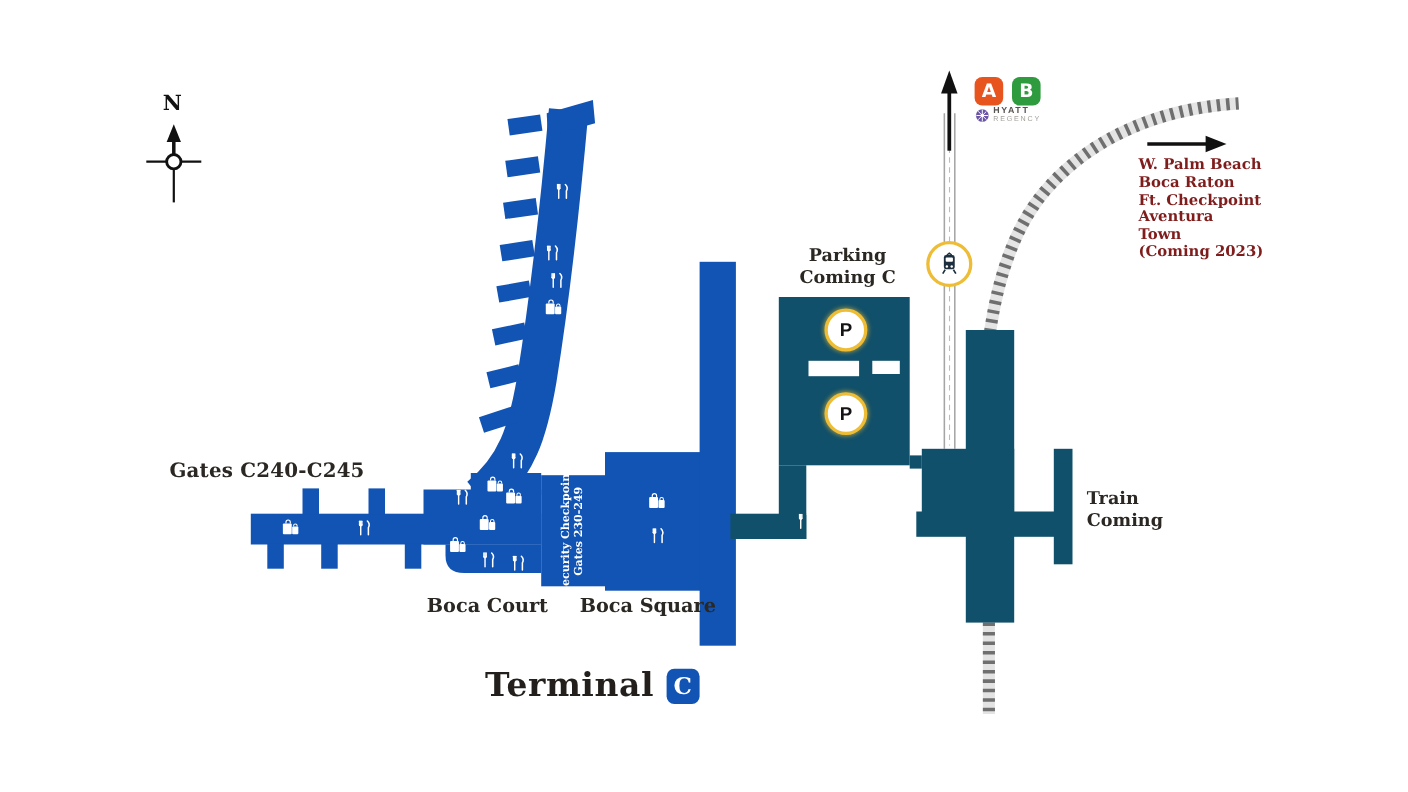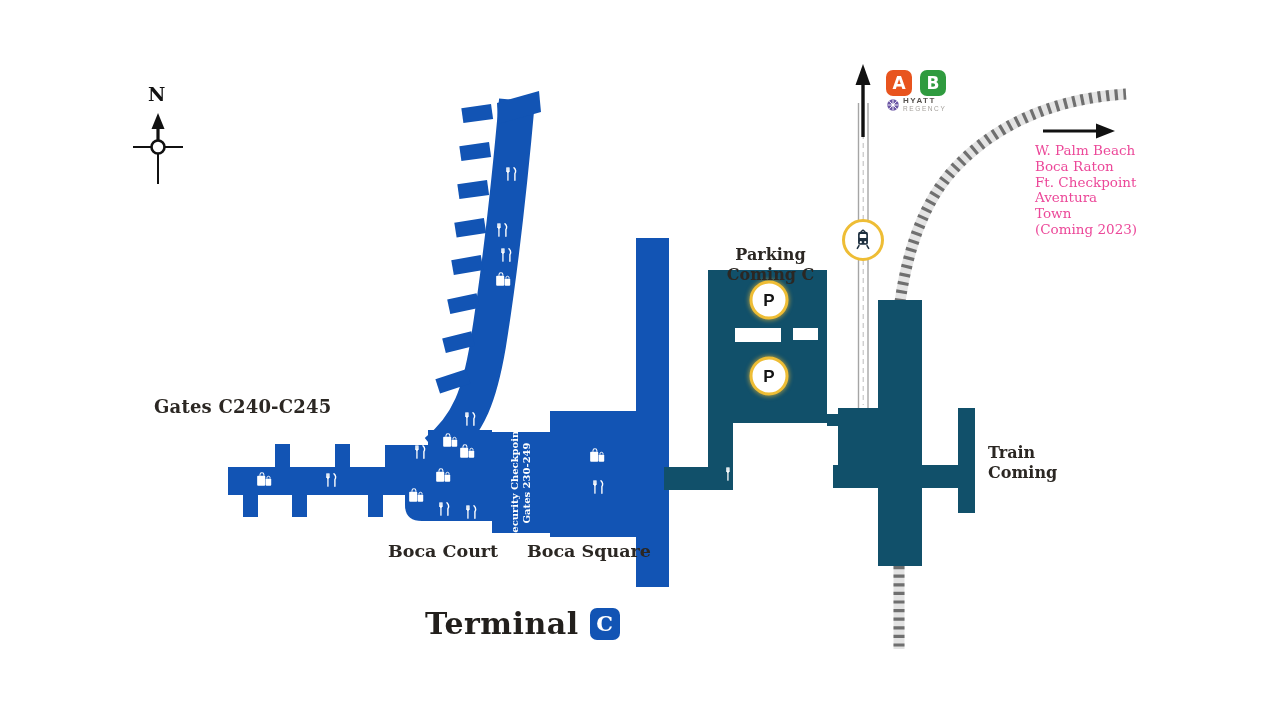--- a/index.html
+++ b/index.html
@@ -6,32 +6,32 @@
   .stage{position:relative;width:1280px;height:720px;background:#fff;overflow:hidden;
          font-family:"DejaVu Serif",serif;}
   .map-svg{position:absolute;left:0;top:0;}
   .blue{fill:var(--airside_blue);}
   .teal{fill:var(--landside_teal);}
   .white{fill:#ffffff;}
   .label{position:absolute;color:var(--ink);font-weight:bold;white-space:nowrap;}
   .lbl-gates{font-size:18px;letter-spacing:.2px;}
   .lbl-area{font-size:17.5px;}
   .lbl-2line{font-size:16px;line-height:20px;}
-  .center{text-align:center;margin-top:23px;}
+  .center{text-align:center;}
   .terminal-row{position:absolute;left:425px;top:606px;display:flex;align-items:center;gap:11px;}
-  .terminal-word{font-size:30px;font-weight:bold;color:#221f1c;letter-spacing:.5px;}
+  .terminal-word{font-size:30px;font-weight:bold;color:#221f1c;letter-spacing:.5px;margin-left:16px;}
   .letter-badge{width:30px;height:32px;border-radius:7px;background:var(--airside_blue);color:#fff;
     display:flex;align-items:center;justify-content:center;font-size:21px;font-weight:bold;}
   .station-badge{position:absolute;width:26px;height:26px;border-radius:7px;color:#fff;
     display:flex;align-items:center;justify-content:center;font-size:17px;font-weight:bold;
     font-family:"DejaVu Sans",sans-serif;}
   .security-text{position:absolute;left:521px;top:483px;transform:translate(-50%,-50%) rotate(-90deg);
     color:#fff;font-size:10px;line-height:12px;font-weight:bold;text-align:center;white-space:nowrap;}
   .destinations{position:absolute;left:1035px;top:143px;font-size:13.5px;line-height:15.8px;
-    font-weight:normal;color:#ec4899;}
+    font-weight:bold;color:#7f1d1d;}
   .hyatt{position:absolute;left:886px;top:97px;display:flex;align-items:center;gap:3px;
     font-family:"Liberation Sans",sans-serif;justify-content:center;}
   .hyatt .nm{font-size:8px;font-weight:bold;color:#57534f;letter-spacing:1.5px;line-height:8px;}
   .hyatt .br{font-size:6.5px;color:#a5a19c;letter-spacing:1.6px;line-height:8px;}
   #markers .marker{position:absolute;transform:translate(-50%,-50%);}
   .p-stop{width:33px;height:33px;border-radius:50%;background:#fff;border:3px solid var(--accent_gold);
     box-shadow:0 0 4px 1px rgba(238,189,53,.6);display:flex;align-items:center;justify-content:center;
     font-family:"Liberation Sans",sans-serif;font-weight:bold;font-size:17px;color:#141414;}
   .train-stop{width:36px;height:36px;border-radius:50%;background:#fff;border:3px solid var(--accent_gold);
     display:flex;align-items:center;justify-content:center;}
@@ -228,21 +228,21 @@
       <div class="marker p-stop" style="left: 769px; top: 376px;">
         <span>P</span>
       </div>
       <div class="marker train-stop" style="left: 863px; top: 240px;">
         <svg width="22" height="22">
           <use href="#ic-train"></use>
         </svg>
       </div>
     </div>
 
-  <div class="label lbl-gates" style="left:154px;top:396px;">Gates C240-C245</div>
+  <div class="label lbl-gates" style="left:154px;top:418px;">Gates C240-C245</div>
   <div class="label lbl-area" style="left:388px;top:541px;">Boca Court</div>
   <div class="label lbl-area" style="left:527px;top:541px;">Boca Square</div>
 
   <div class="label lbl-2line center" style="left:703px;top:222px;width:135px;">
     <div>Parking</div>
     <div>Coming C</div>
   </div>
 
   <div class="label lbl-2line" style="left:988px;top:443px;">
     <div>Train</div>

